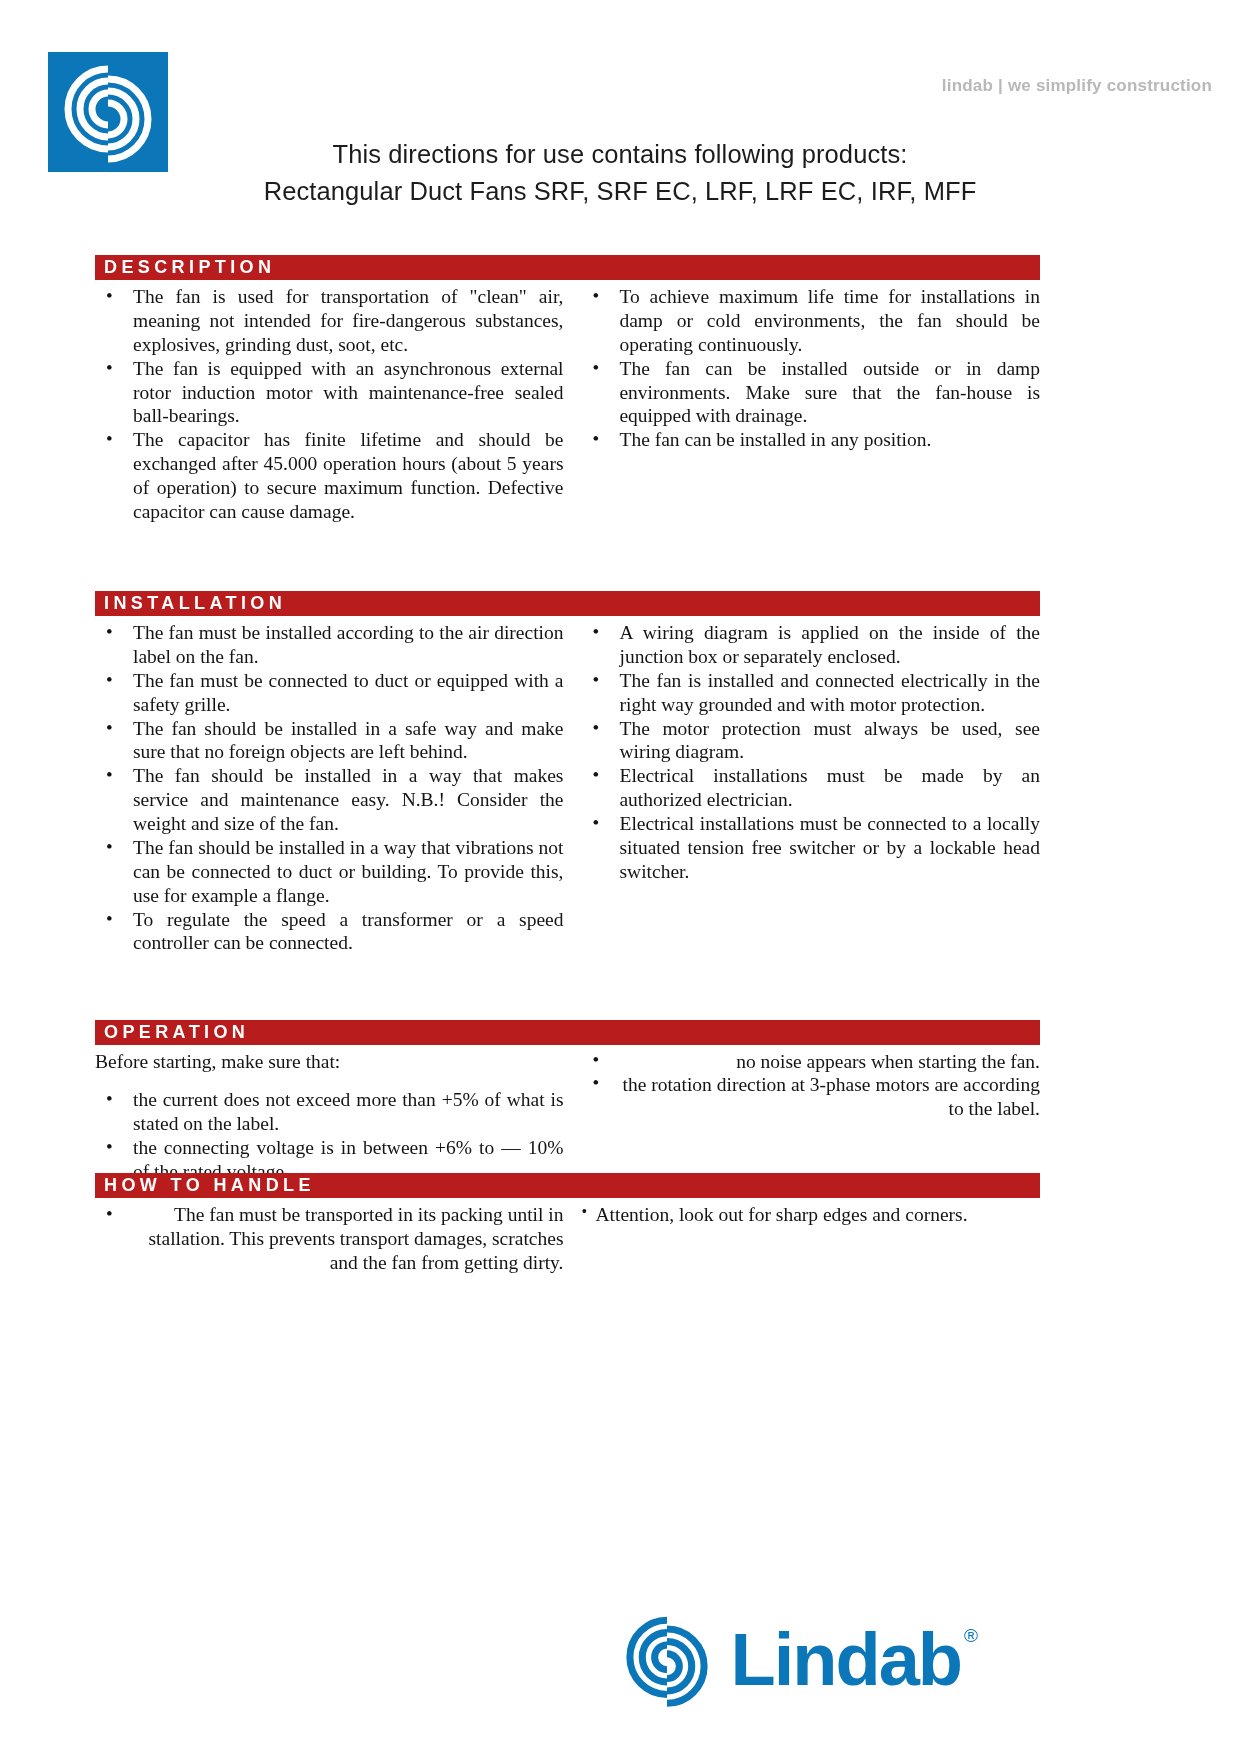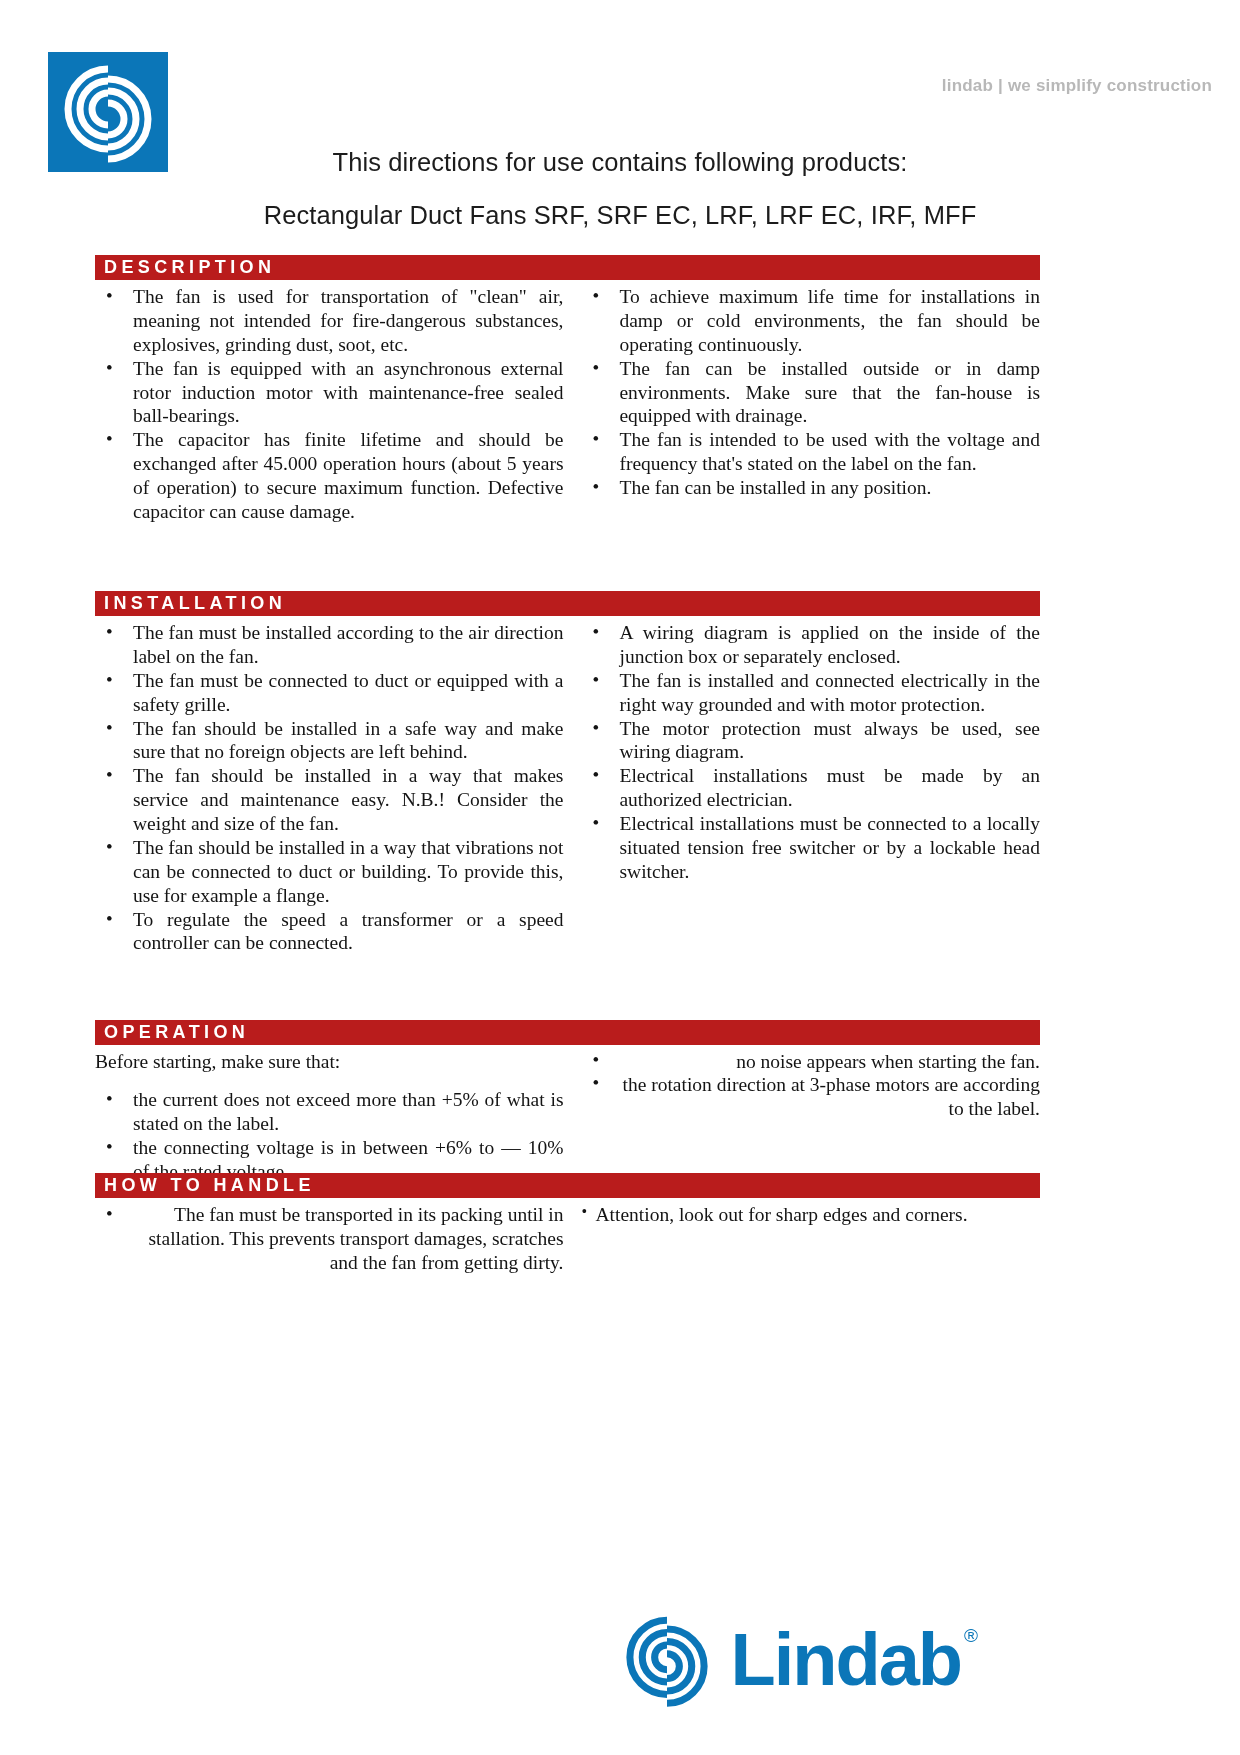--- a/index.html
+++ b/index.html
@@ -40,31 +40,31 @@
     font-weight: bold;
     letter-spacing: 0.2px;
     color: #b8b8b8;
     white-space: nowrap;
   }
 
   .doc-title {
     position: absolute;
     left: 0;
     right: 0;
-    top: 148px;
+    top: 140px;
     text-align: center;
     font-family: "Liberation Sans", "DejaVu Sans", sans-serif;
     font-size: 25.5px;
     font-weight: normal;
     color: #1c1c1c;
     letter-spacing: 0.1px;
   }
   .doc-title .line2 {
     display: block;
-    margin-top: 24px;
+    margin-top: 8px;
   }
   .section {
     position: absolute;
     width: 945px;
   }
   .section-bar {
     background: #b91c1c;
     height: 25px;
     line-height: 25px;
     padding: 0 0 0 9px;
@@ -222,21 +222,20 @@
       <ul class="bullets">
         <li>The fan is used for transportation of "clean" air, meaning not intended for fire-dangerous substances, explosives, grinding dust, soot, etc.</li>
         <li>The fan is equipped with an asynchronous external rotor induction motor with maintenance-free sealed ball-bearings.</li>
         <li>The capacitor has finite lifetime and should be exchanged after 45.000 operation hours (about 5 years of operation) to secure maximum function. Defective capacitor can cause damage.</li>
       </ul>
     </div>
     <div class="col col-right">
       <ul class="bullets">
         <li>To achieve maximum life time for installations in damp or cold environments, the fan should be operating continuously.</li>
         <li>The fan can be installed outside or in damp environments. Make sure that the fan-house is equipped with drainage.</li>
-        <li>The fan is intended to be used with the voltage and frequency that's stated on the label on the fan.</li>
         <li>The fan can be installed in any position.</li>
       </ul>
     </div>
   </div>
 </div>
 
 <div class="section" style="left:95px; top:591px;">
   <div class="section-bar">
     <span>INSTALLATION</span>
   </div>

